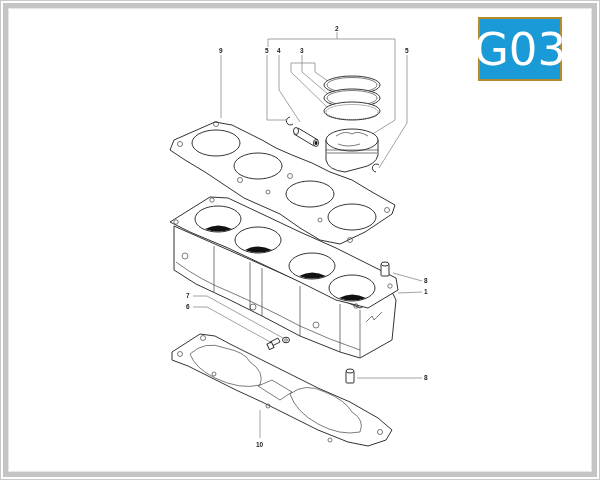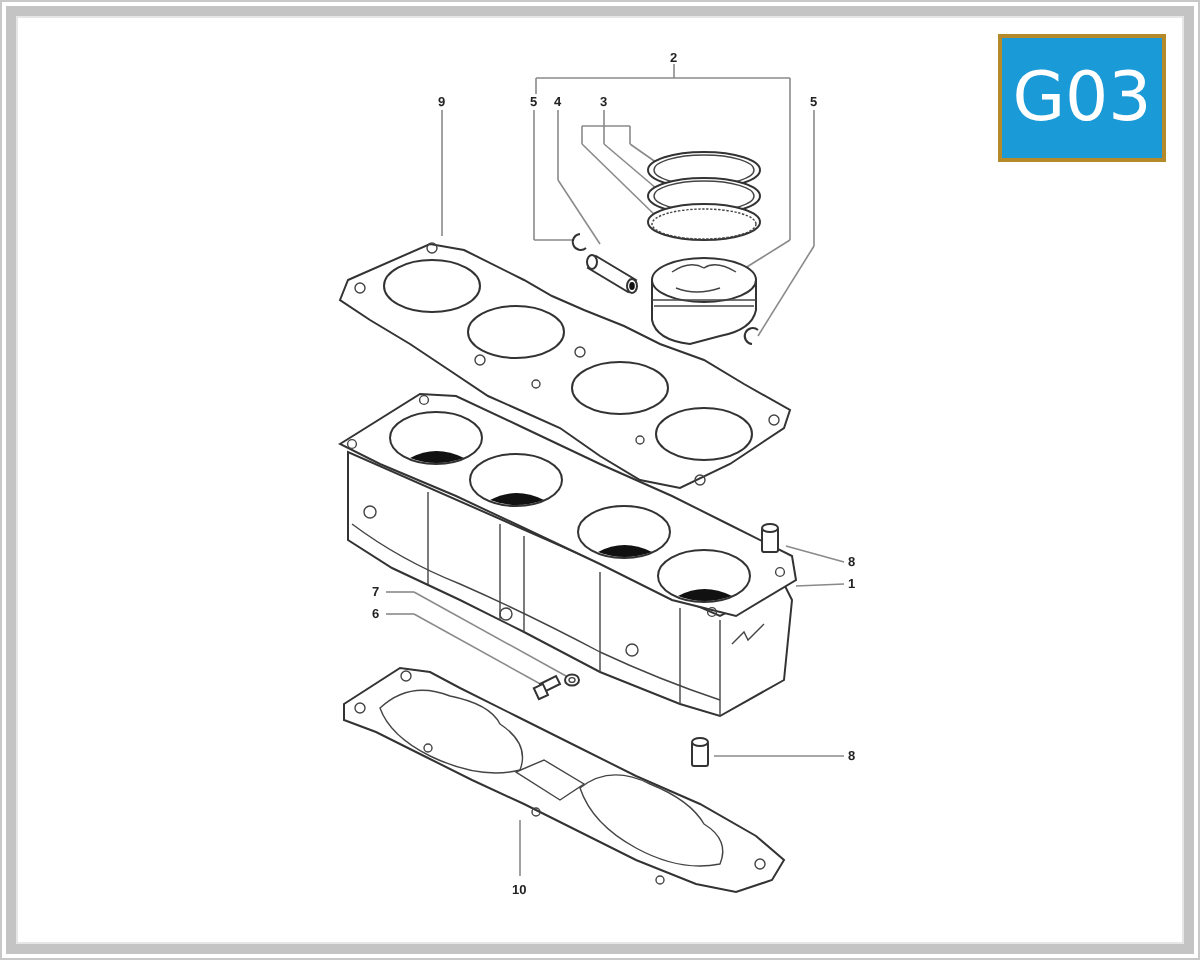--- a/index.html
+++ b/index.html
@@ -4,24 +4,24 @@
 <style>
   html, body { margin:0; padding:0; }
   body { width:600px; height:480px; background:#ffffff; position:relative; overflow:hidden;
          font-family:"Liberation Sans", sans-serif; }
   .frame { position:absolute; left:0; top:0; width:600px; height:480px; box-sizing:border-box;
            border:1px solid #c8c8c8; }
   .frame-inner { position:absolute; left:2px; top:2px; right:2px; bottom:2px; box-sizing:border-box;
                  border-left:5px solid #c4c4c4; border-top:5px solid #c4c4c4;
                  border-right:5px solid #c4c4c4; border-bottom:5px solid #c4c4c4; }
   .frame-inner::after { content:""; position:absolute; left:0; top:0; right:0; bottom:0; border:1px solid #e6e6e6; }
-  .badge { position:absolute; left:499px; top:17px; width:84px; height:64px; box-sizing:border-box;
+  .badge { position:absolute; left:478px; top:17px; width:84px; height:64px; box-sizing:border-box;
            border:2px solid #b48a2a; background:#1a9ad6; color:#ffffff;
            display:flex; align-items:center; justify-content:center;
-           font-size:34px; font-family:"DejaVu Sans", sans-serif; letter-spacing:0px; }
+           font-size:45px; font-family:"DejaVu Sans", sans-serif; letter-spacing:0px; }
   svg.diagram { position:absolute; left:0; top:0; }
   .lbl { font-family:"Liberation Sans", sans-serif; font-size:6.5px; font-weight:bold; fill:#222; }
   .lead { stroke:#8a8a8a; stroke-width:0.8; fill:none; }
   .part { stroke:#333; stroke-width:1; fill:#fff; }
   .thin { stroke:#444; stroke-width:0.7; fill:none; }
   .dark { fill:#111; stroke:none; }
 </style>
 </head>
 <body>
 

